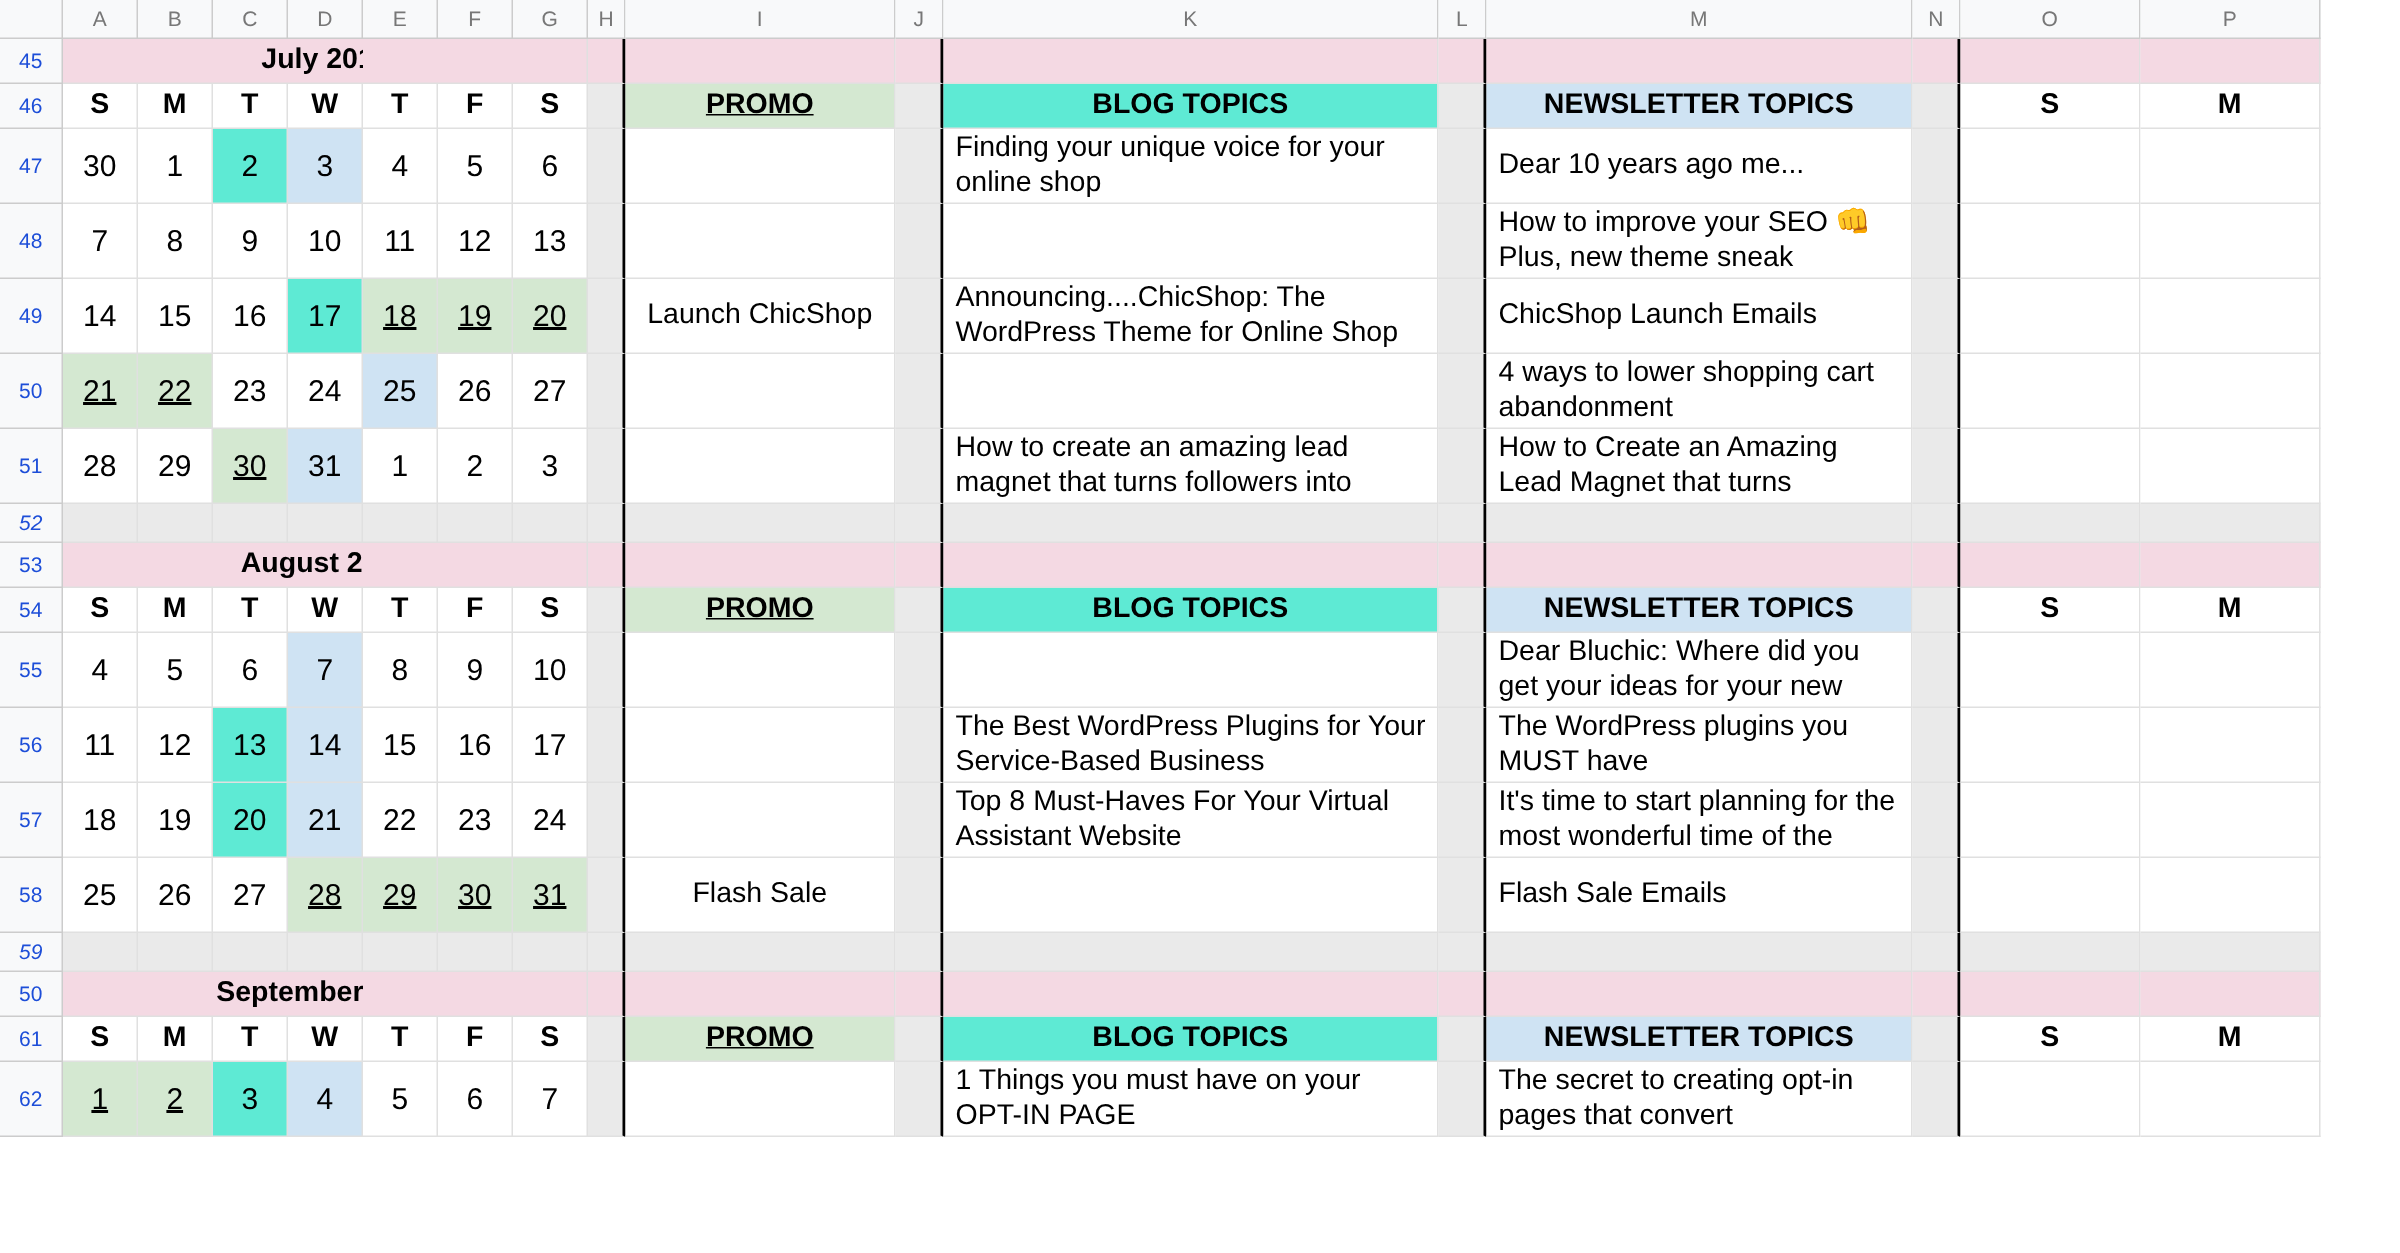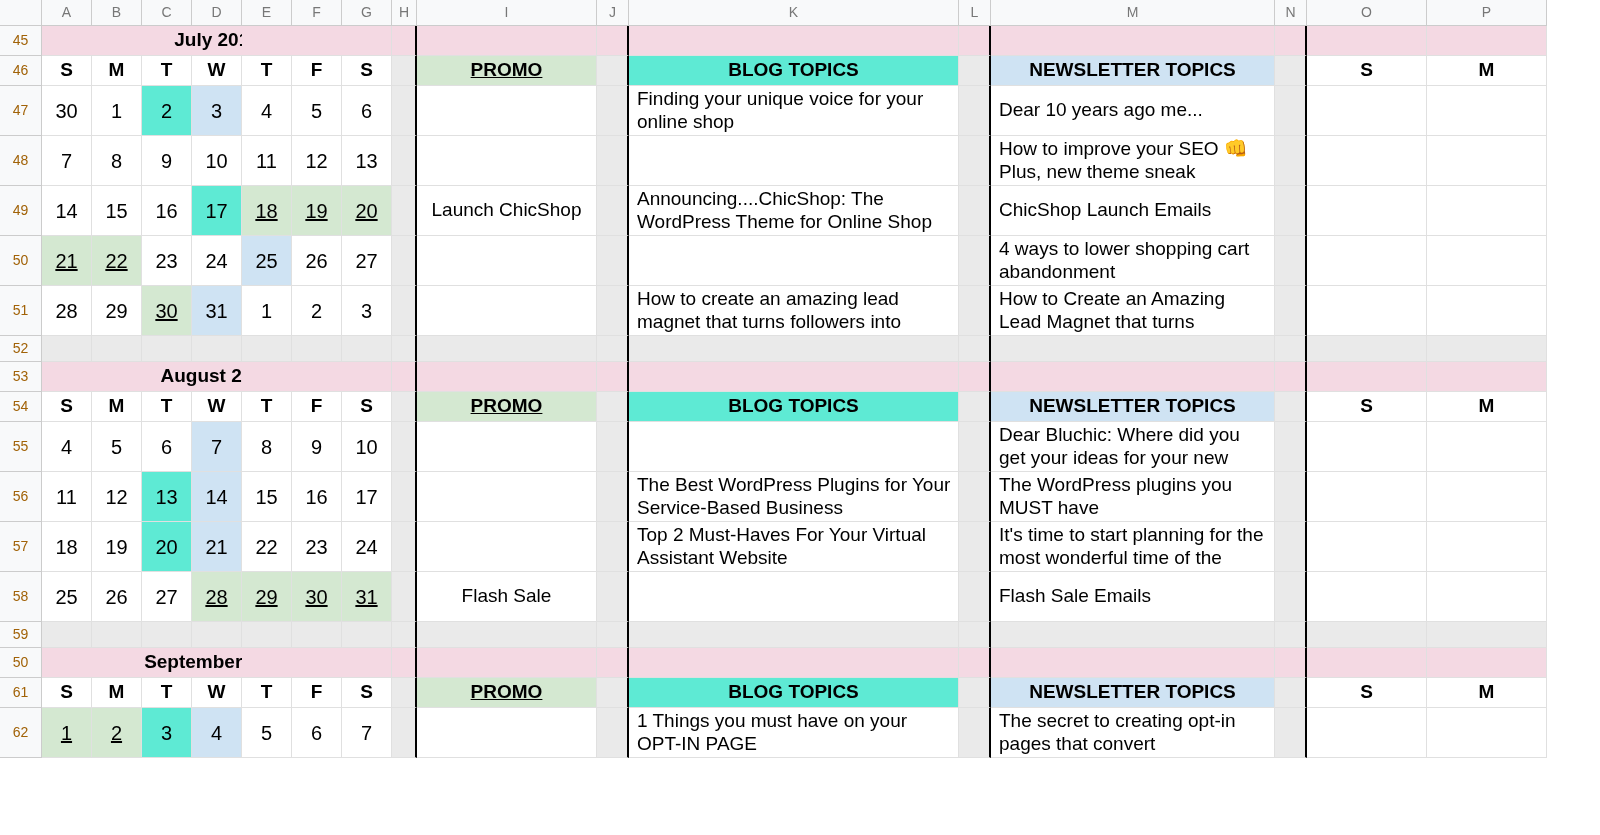--- a/index.html
+++ b/index.html
@@ -27,42 +27,42 @@
     background: #f8f9fa;
     color: #777;
     font-size: 14px;
     height: 26px;
     border-right: 1px solid #ccc;
     border-bottom: 1px solid #ccc;
   }
   .row-header {
     justify-content: center;
     background: #f8f9fa;
-    color: #a16207;
+    color: #1d4ed8;
     font-size: 14px;
     border-right: 1px solid #ccc;
     border-bottom: 1px solid #ccc;
   }
   .corner { background:#f8f9fa; border-right:1px solid #ccc; border-bottom:1px solid #ccc; }
   .cell { background:#fff; padding:0 6px; }
   .center { justify-content: center; }
   .left { justify-content: flex-start; padding-left:8px; }
   .bold { font-weight: bold; }
 
   .pink { background:#f4d9e3; }
   .green { background:#d4e8d1;text-decoration:underline; }
   .yellow { background:#5eead4; }
   .blue  { background:#cfe3f3; }
   .gray  { background:#eaeaea; }
 
   .sep-right { border-right: 2px solid #000; }
 
   .day { font-size: 20px; }
 
-  .h-26 { height: 26px; }
+  .h-26 { height: 26px; font-style: italic; }
   .h-50 { height: 50px; }
   .h-30 { height: 30px; }
 </style>
 </head>
 <body>
 
 <div class="sheet" id="sheet">
     <div class="corner h-26"></div>
     <div class="col-header">A</div>
     <div class="col-header">B</div>
@@ -288,21 +288,21 @@
     <div class="cell h-50 center day ">18</div>
     <div class="cell h-50 center day ">19</div>
     <div class="cell h-50 center day yellow">20</div>
     <div class="cell h-50 center day blue">21</div>
     <div class="cell h-50 center day ">22</div>
     <div class="cell h-50 center day ">23</div>
     <div class="cell h-50 center day ">24</div>
     <div class="cell h-50 sep-right gray"></div>
     <div class="cell h-50 center"></div>
     <div class="cell h-50 sep-right gray"></div>
-    <div class="cell h-50 left">Top 2 Must-Haves For Your Virtual Assistant Website</div>
+    <div class="cell h-50 left">Top 8 Must-Haves For Your Virtual Assistant Website</div>
     <div class="cell h-50 sep-right gray"></div>
     <div class="cell h-50 left"> It's time to start planning for the most wonderful time of the</div>
     <div class="cell h-50 sep-right gray"></div>
     <div class="cell h-50"></div>
     <div class="cell h-50"></div>
     <div class="row-header h-50">58</div>
     <div class="cell h-50 center day ">25</div>
     <div class="cell h-50 center day ">26</div>
     <div class="cell h-50 center day ">27</div>
     <div class="cell h-50 center day green">28</div>

